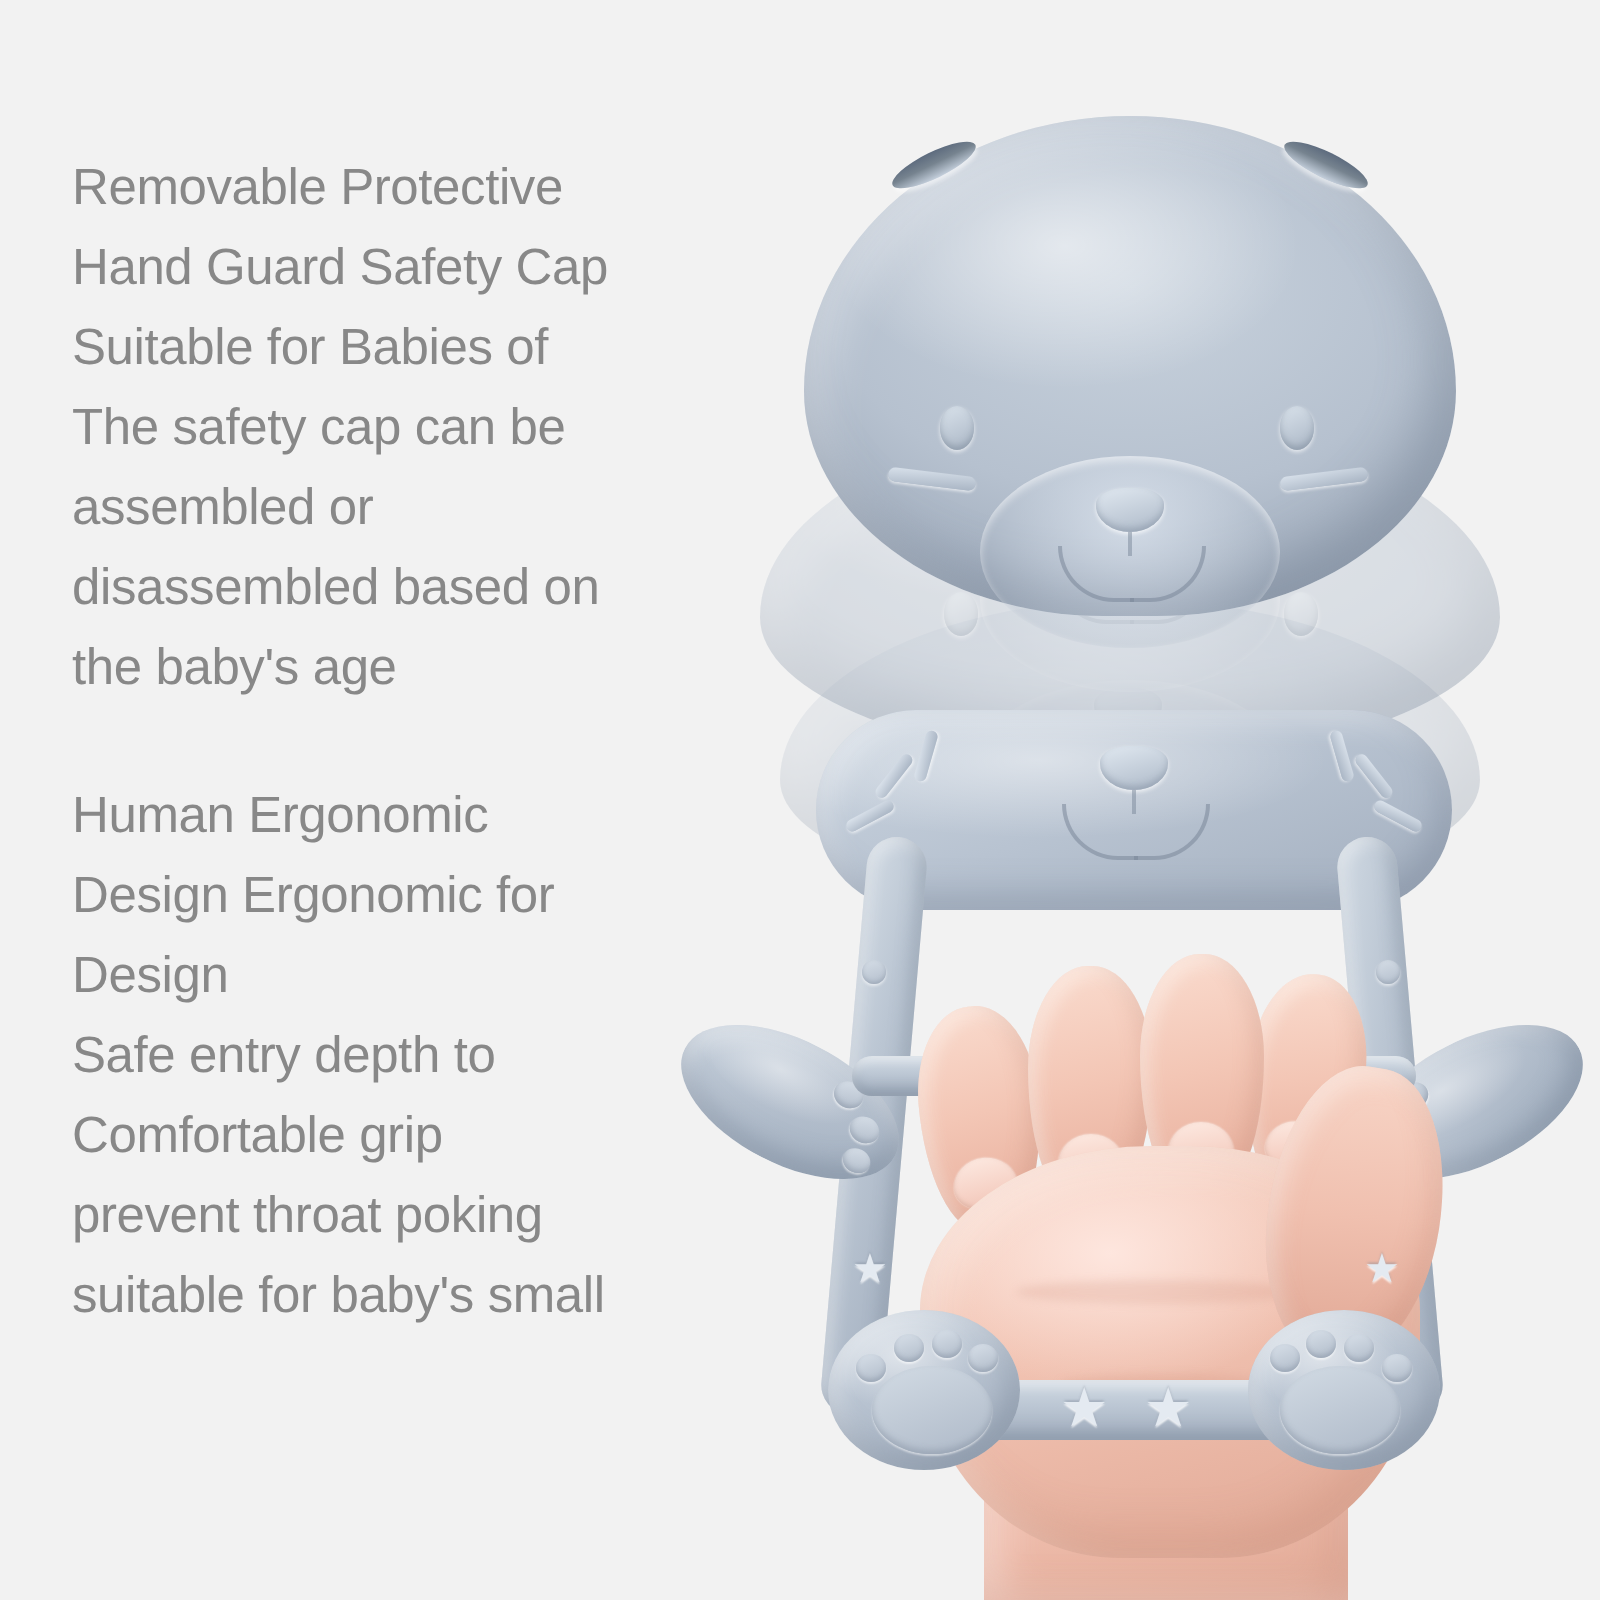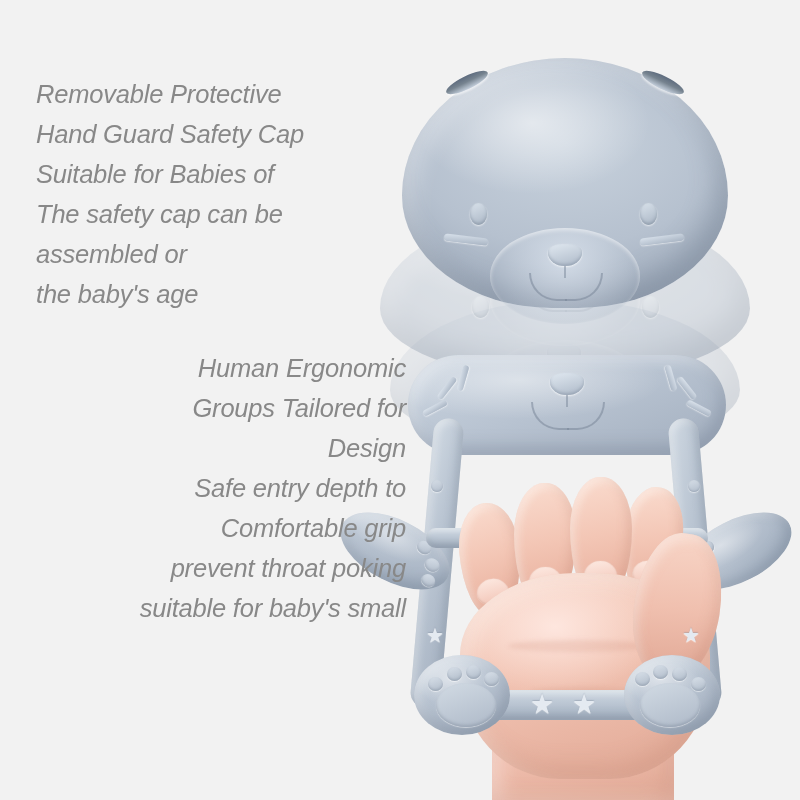--- a/index.html
+++ b/index.html
@@ -25,23 +25,22 @@
   
   .copy-panel {
     position: absolute;
     left: 36px;
     top: 74px;
     width: 370px;
     z-index: 40;
   }
   .copy-block {
     margin: 0 0 34px 0;
-    font-style: italic;
-  }
-  .copy-block:last-child { margin-bottom: 0; text-align: right; }
+  }
+  .copy-block:last-child { margin-bottom: 0; }
   .copy-line {
     font-size: 25.5px;
     line-height: 40px;
     letter-spacing: -0.2px;
     color: #888888;
     white-space: pre;
     font-weight: 400;
   }
 
   
@@ -408,26 +407,27 @@
   </div>
 
   <div class="copy-panel">
 
     <div class="copy-block">
       <div class="copy-line">Removable Protective</div>
       <div class="copy-line">Hand Guard Safety Cap</div>
       <div class="copy-line">Suitable for Babies of</div>
       <div class="copy-line">The safety cap can be</div>
       <div class="copy-line">assembled or</div>
+      <div class="copy-line">disassembled based on</div>
       <div class="copy-line">the baby's age</div>
     </div>
 
     <div class="copy-block">
       <div class="copy-line">Human Ergonomic</div>
-      <div class="copy-line">Groups Tailored for</div>
+      <div class="copy-line">Design Ergonomic for</div>
       <div class="copy-line">Design</div>
       <div class="copy-line">Safe entry depth to</div>
       <div class="copy-line">Comfortable grip</div>
       <div class="copy-line">prevent throat poking</div>
       <div class="copy-line">suitable for baby's small</div>
     </div>
 
   </div>
 
 </div>

